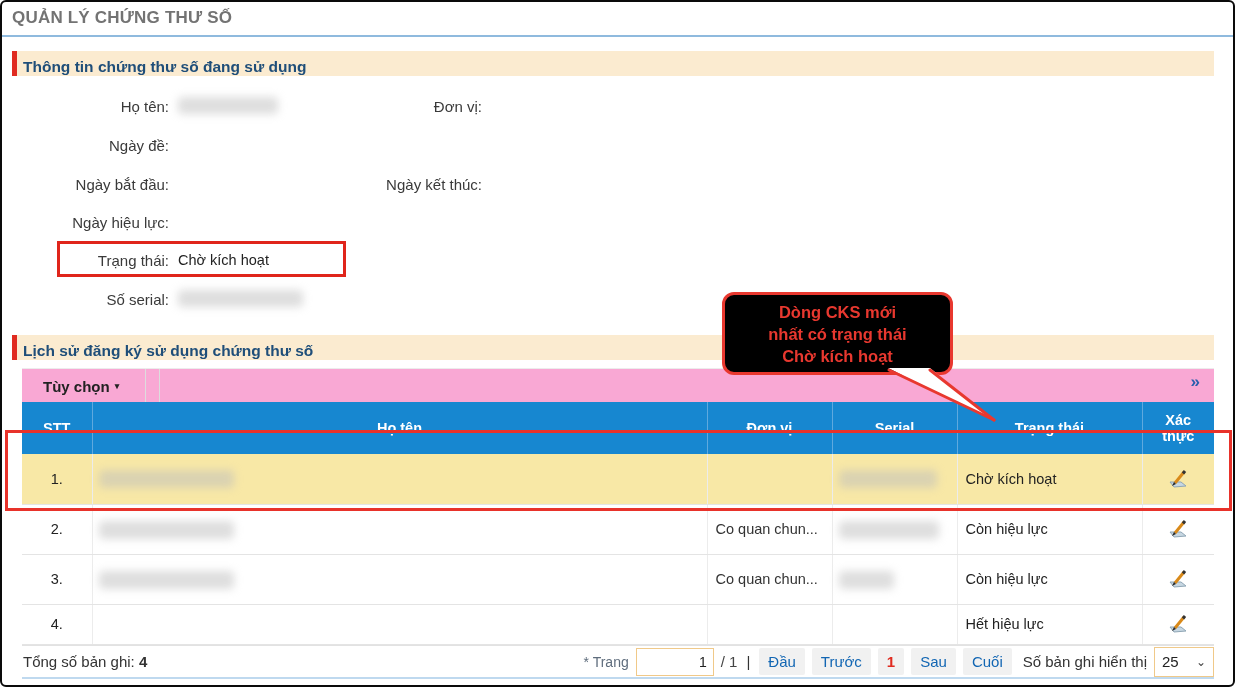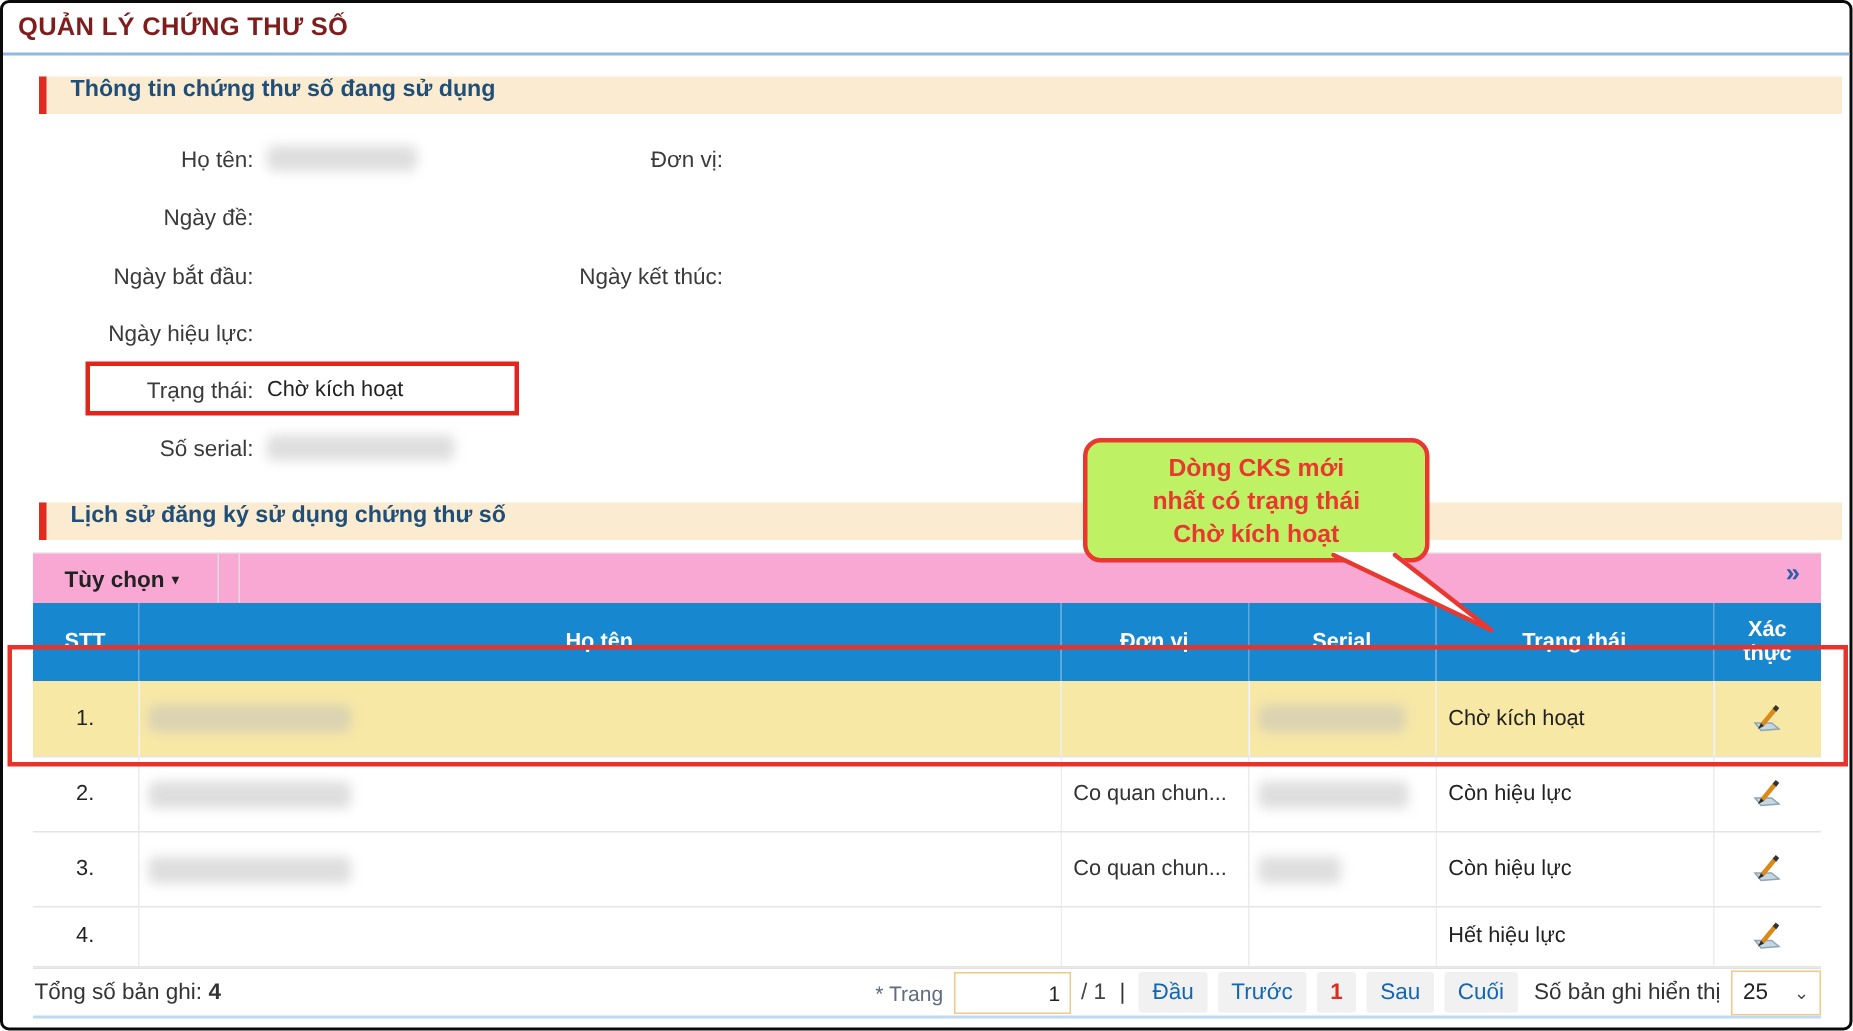--- a/index.html
+++ b/index.html
@@ -6,31 +6,31 @@
   html,body { width:1235px; height:687px; }
   body {
     font-family:"Liberation Sans", sans-serif;
     background:#fff; color:#333;
     border:2px solid #0a0a0a; border-radius:6px;
     position:relative; overflow:hidden;
   }
   
   .page-title {
     position:absolute; left:10px; top:6px;
-    font-size:17px; font-weight:bold; color:#7f1d1d; letter-spacing:.2px;
+    font-size:17px; font-weight:bold; color:#737373; letter-spacing:.2px;
   }
   .title-rule {
     position:absolute; left:0; top:33px; width:1235px; height:2px;
     background:#8FBADE;
   }
   
   .section-header {
-    position:absolute; left:24px; width:1202px; height:25px;
+    position:absolute; left:10px; width:1202px; height:25px;
     background:#FBEBD0; border-left:5px solid #E02B20;
-    display:flex; align-items:flex-start; padding-left:16px;
+    display:flex; align-items:flex-end; padding-left:6px;
     font-size:15.5px; font-weight:bold; color:#1F4E79;
   }
   #sec1 { top:49px; }
   #sec2 { top:333px; }
   
   .flabel { position:absolute; font-size:15px; color:#3a3a3a; text-align:right; }
   .col1 { left:10px; width:157px; }
   .col2 { left:320px; width:160px; }
   .fvalue { position:absolute; font-size:14.5px; color:#222; }
   .blob {
@@ -108,21 +108,21 @@
     padding:0 7px; cursor:pointer; font-size:15px; color:#222;
   }
   .size-select .chev { font-size:12px; color:#444; }
   
   .row-redbox {
     position:absolute; left:3px; top:428px; width:1227px; height:81px;
     border:3px solid #E8322A; z-index:40; pointer-events:none;
   }
   .callout {
     position:absolute; left:720px; top:290px; width:231px; height:83px;
-    background:#bef264; border:3px solid #E8382F; border-radius:12px;
+    background:#000000; border:3px solid #E8382F; border-radius:12px;
     z-index:50; display:flex; flex-direction:column; align-items:center;
     justify-content:center; text-align:center;
     font-size:16.5px; font-weight:bold; color:#E8382F; line-height:22px;
   }
   .callout-tail { position:absolute; left:860px; top:366px; z-index:51; pointer-events:none; }
 </style>
 </head>
 <body>
 
 <div class="page-title">QUẢN LÝ CHỨNG THƯ SỐ</div>

